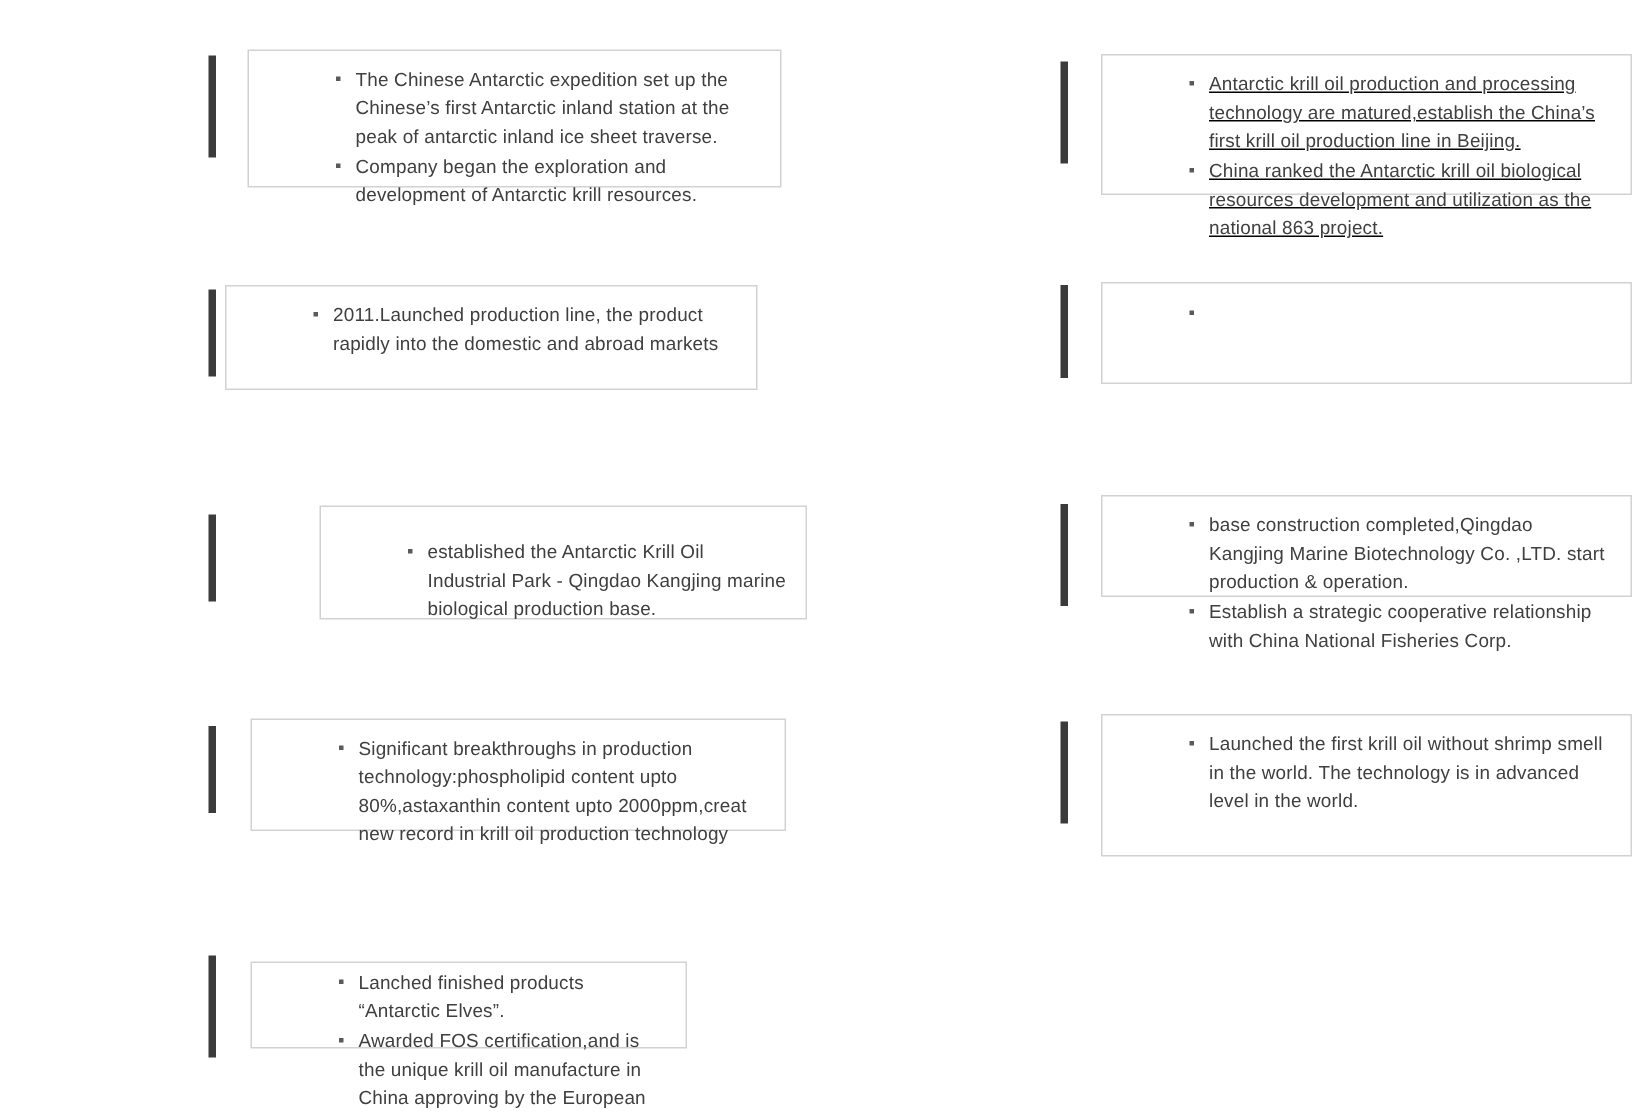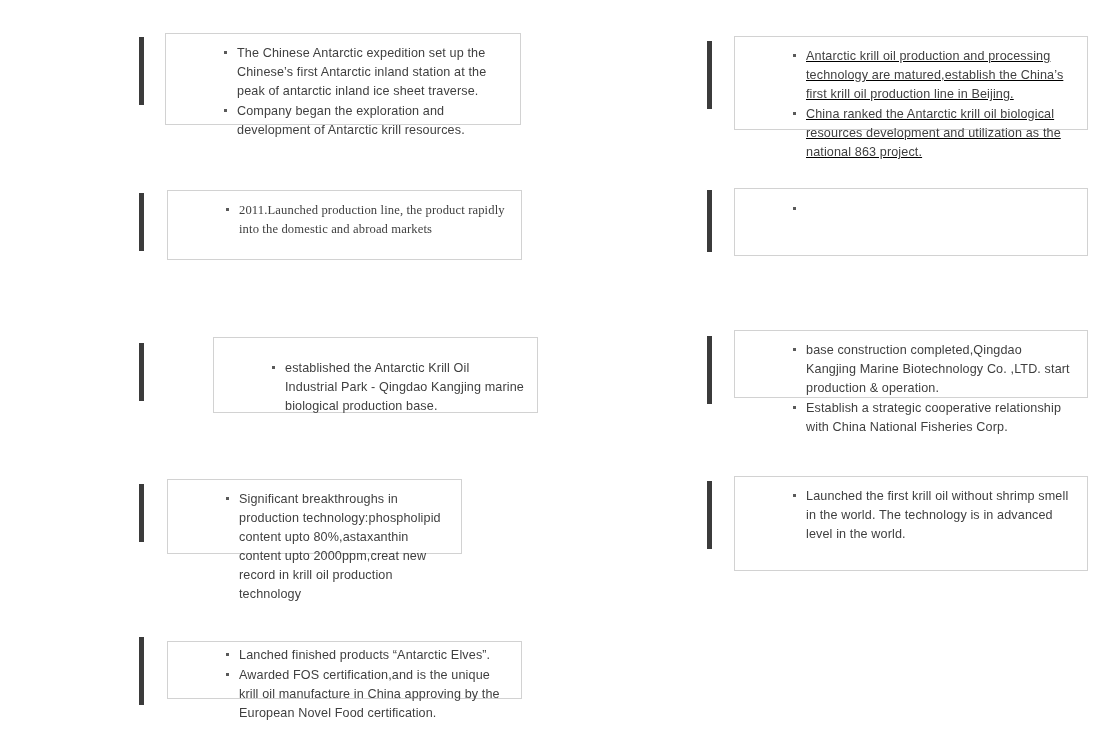--- a/index.html
+++ b/index.html
@@ -91,21 +91,21 @@
         </li>
         <li>
           <span class="sq-bullet"></span>
           <span>China ranked the Antarctic krill oil biological resources development and utilization as the national 863 project.</span>
         </li>
       </ul>
     </div>
   </div>
 
   <div class="accent-bar" style="left:139px; top:193px; height:58px;"></div>
-  <div class="card" style="left:167px; top:190px; width:355px; height:70px;font-family:Liberation Serif, serif;">
+  <div class="card" style="left:150px; top:190px; width:355px; height:70px;">
     <div class="card-inner">
       <ul class="bullets">
         <li>
           <span class="sq-bullet"></span>
           <span>2011.Launched production line, the product rapidly into the domestic and abroad markets</span>
         </li>
       </ul>
     </div>
   </div>
 
@@ -142,21 +142,21 @@
         </li>
         <li>
           <span class="sq-bullet"></span>
           <span>Establish a strategic cooperative relationship with China National Fisheries Corp.</span>
         </li>
       </ul>
     </div>
   </div>
 
   <div class="accent-bar" style="left:139px; top:484px; height:58px;"></div>
-  <div class="card" style="left:167px; top:479px; width:295px; height:75px;">
+  <div class="card" style="left:167px; top:479px; width:357px; height:75px;">
     <div class="card-inner">
       <ul class="bullets">
         <li>
           <span class="sq-bullet"></span>
           <span>Significant breakthroughs in production technology:phospholipid content upto 80%,astaxanthin content upto 2000ppm,creat new record in krill oil production technology</span>
         </li>
       </ul>
     </div>
   </div>
 
@@ -166,21 +166,21 @@
       <ul class="bullets">
         <li>
           <span class="sq-bullet"></span>
           <span>Launched the first krill oil without shrimp smell in the world. The technology is in advanced level in the world.</span>
         </li>
       </ul>
     </div>
   </div>
 
   <div class="accent-bar" style="left:139px; top:637px; height:68px;"></div>
-  <div class="card" style="left:167px; top:641px; width:355px; height:58px;">
+  <div class="card" style="left:167px; top:641px; width:291px; height:58px;">
     <div class="card-inner" style="padding-top:4px;">
       <ul class="bullets">
         <li>
           <span class="sq-bullet"></span>
           <span>Lanched finished products “Antarctic Elves”.</span>
         </li>
         <li>
           <span class="sq-bullet"></span>
           <span>Awarded FOS certification,and is the unique krill oil manufacture in China approving by the European Novel Food certification.</span>
         </li>

